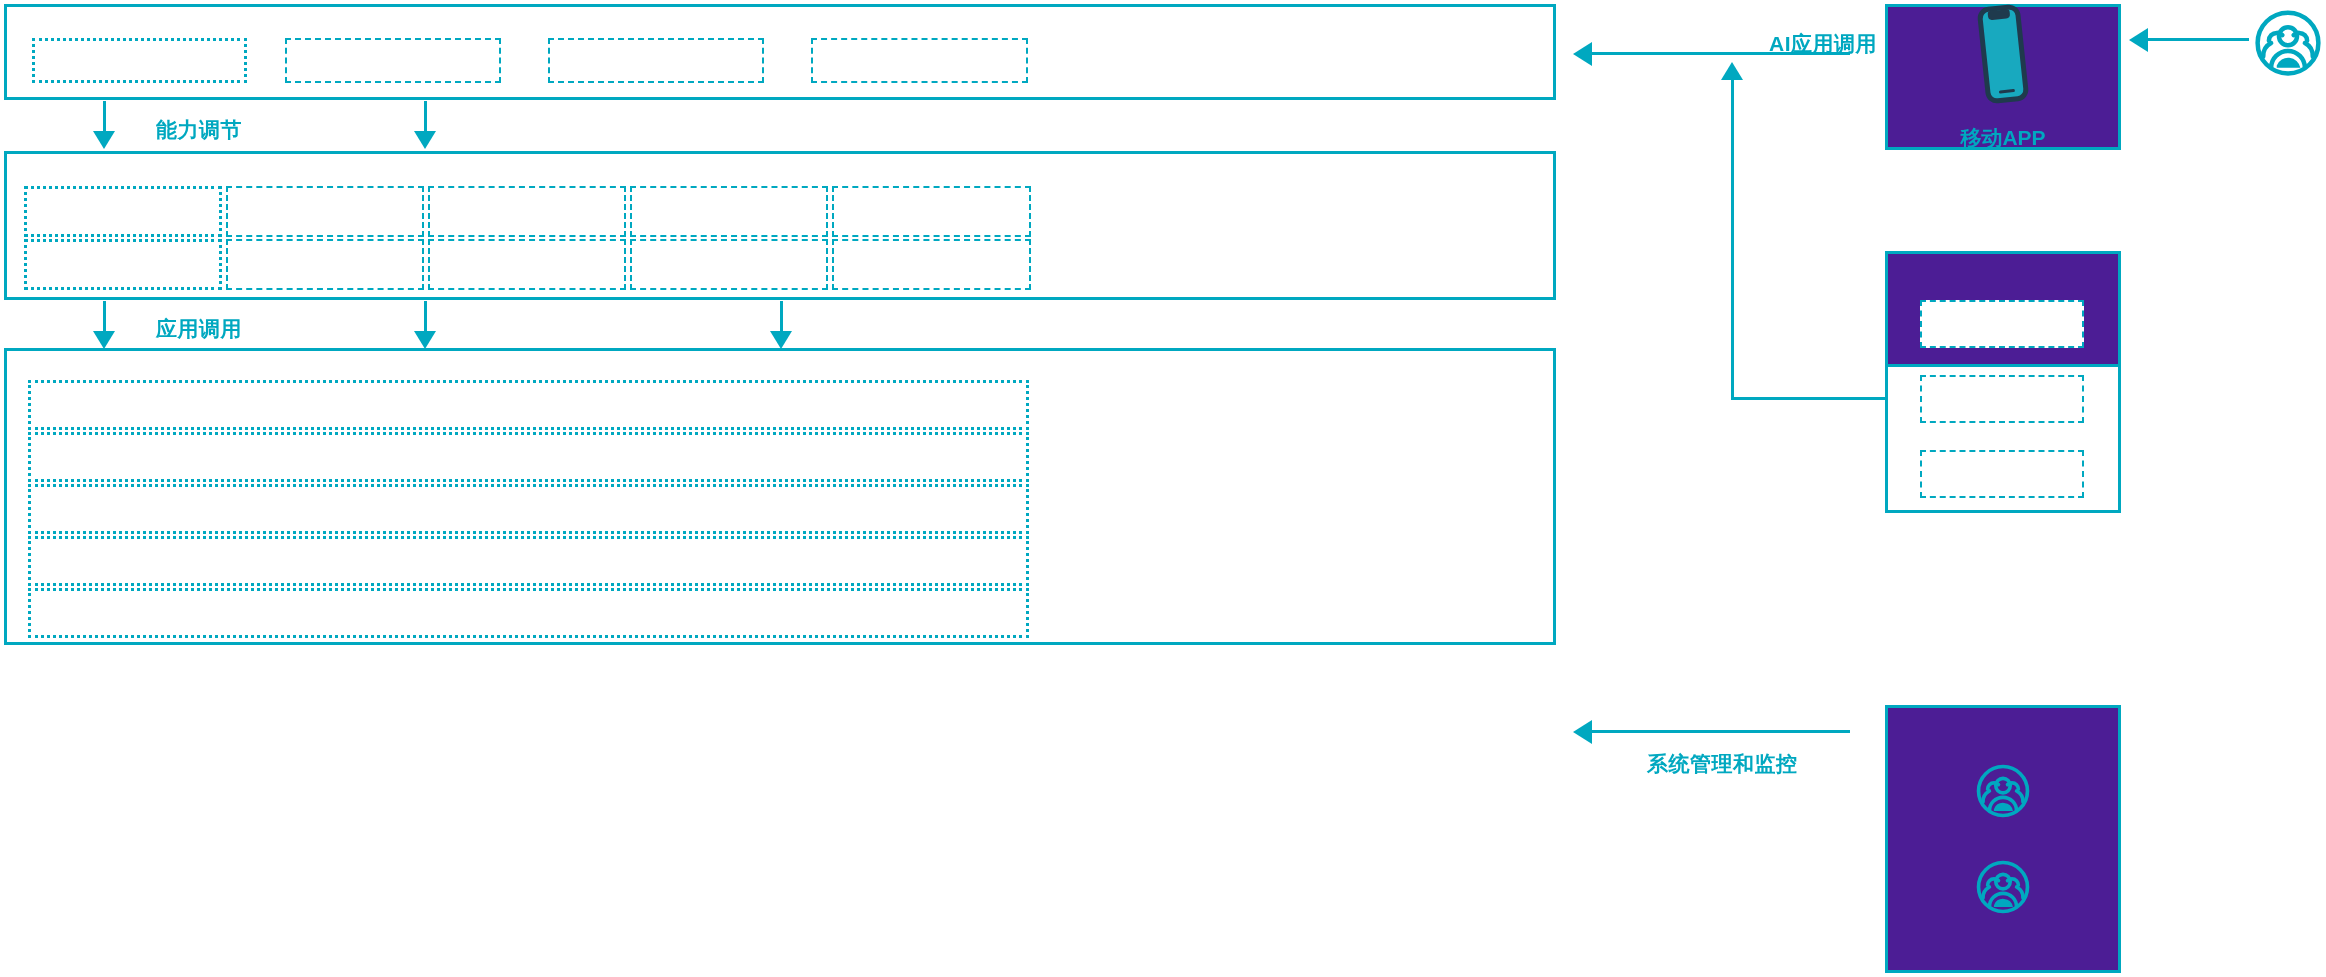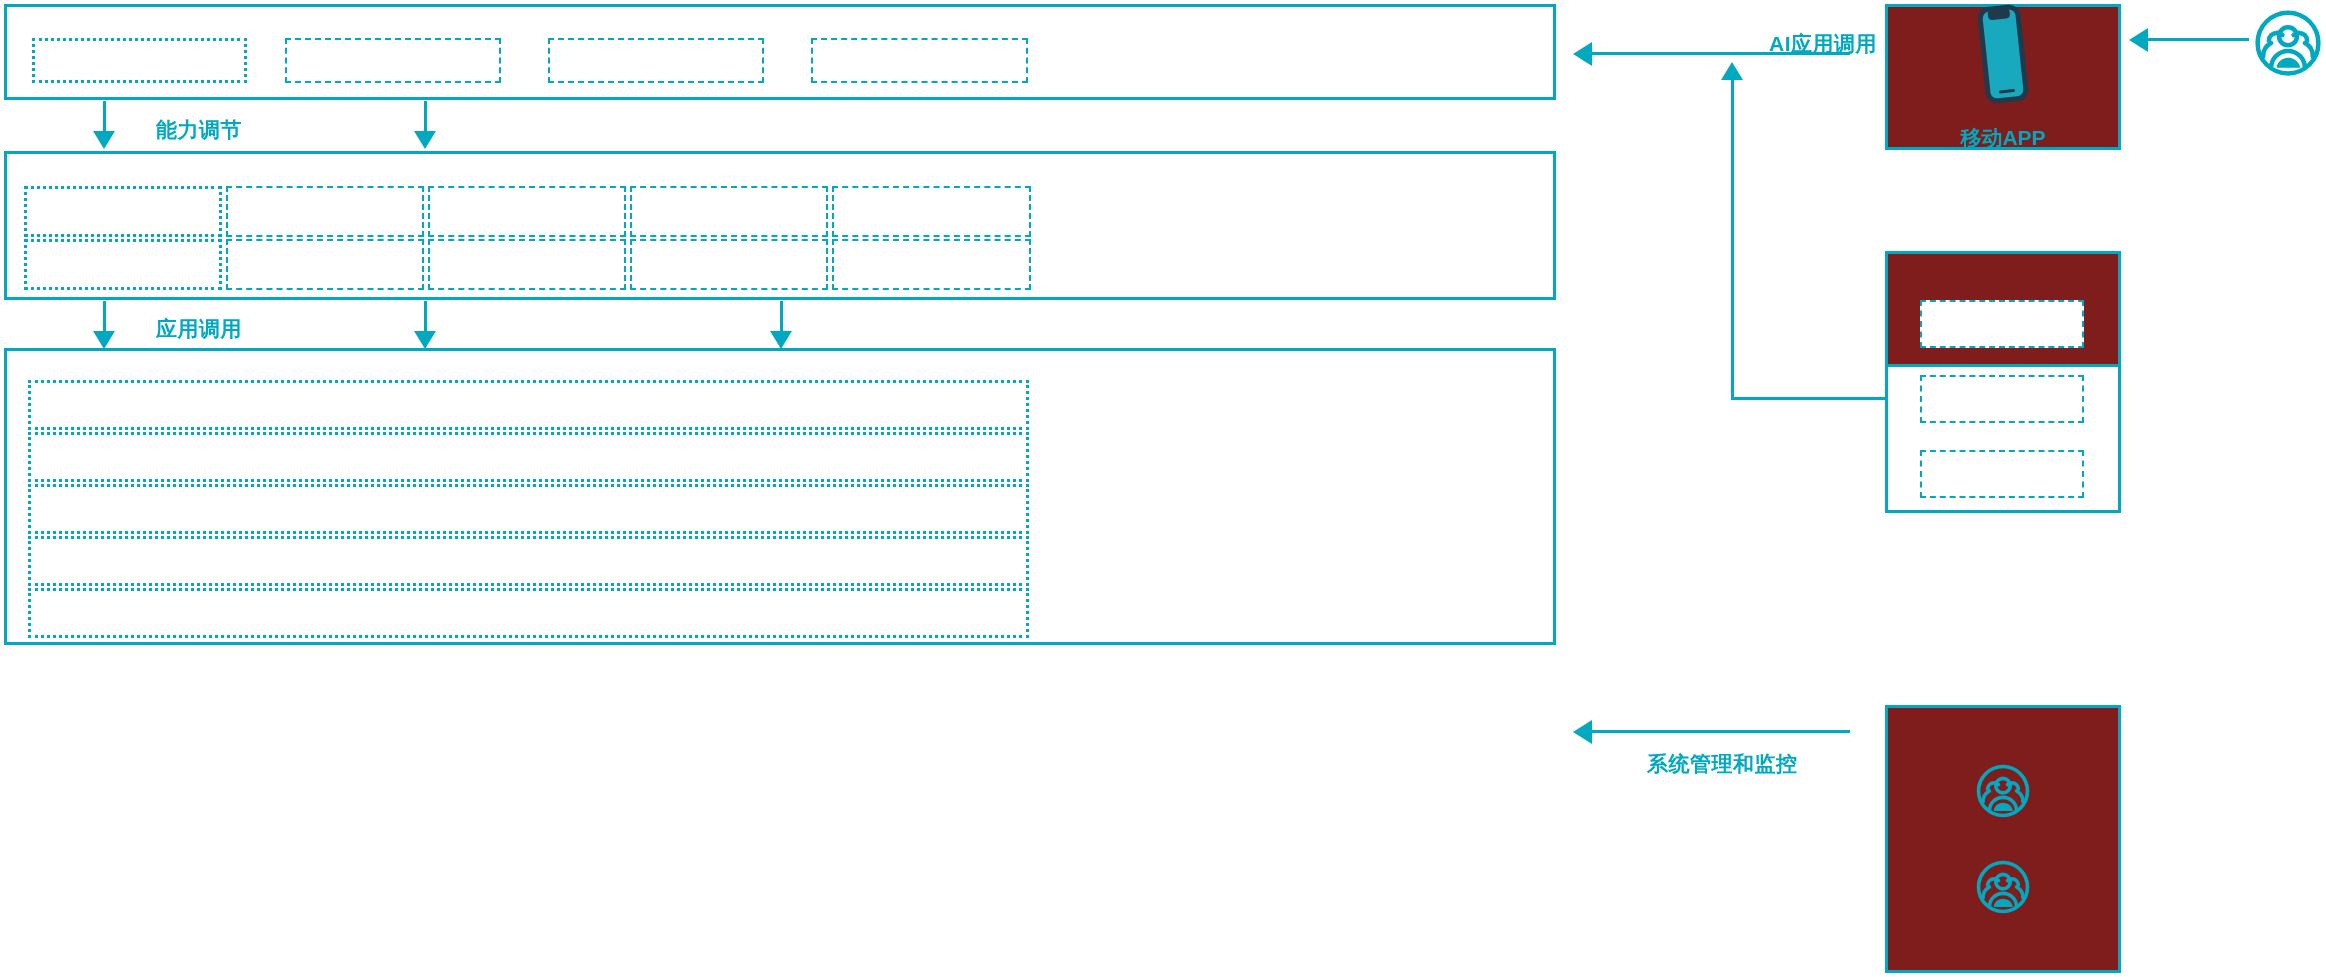--- a/index.html
+++ b/index.html
@@ -80,21 +80,21 @@
     border-top: 12px solid transparent;
     border-bottom: 12px solid transparent;
     border-right: 19px solid #00a8c0;
   }
 
   
   .node-card {
     position: absolute;
     box-sizing: border-box;
     border: 3px solid #00a8c0;
-    background: #7f1d1d;
+    background: #4c1d95;
     display: flex;
     flex-direction: column;
     align-items: center;
     justify-content: center;
   }
   .node-card .caption {
     color: #00a8c0;
     font-size: 21px;
     font-weight: bold;
     margin-top: 18px;

